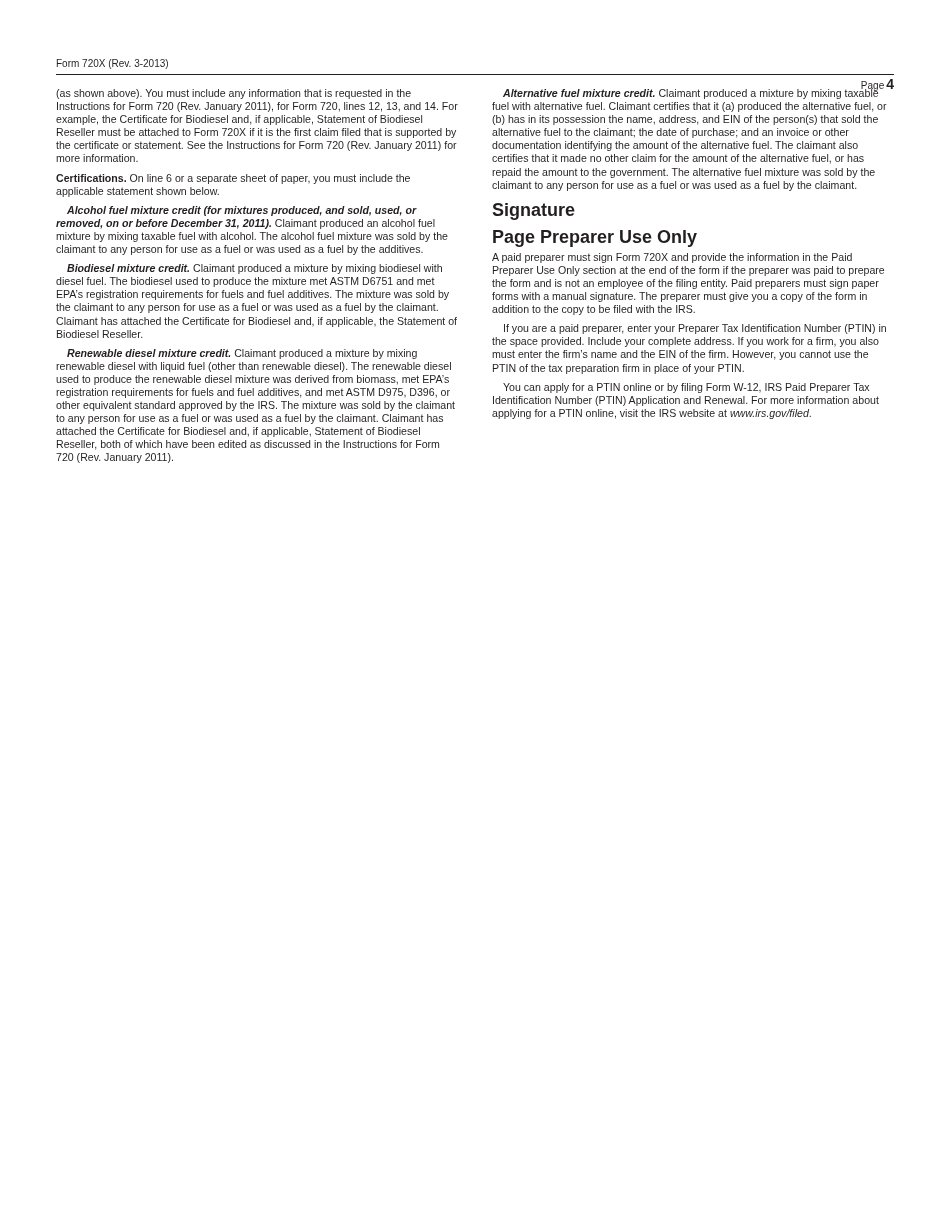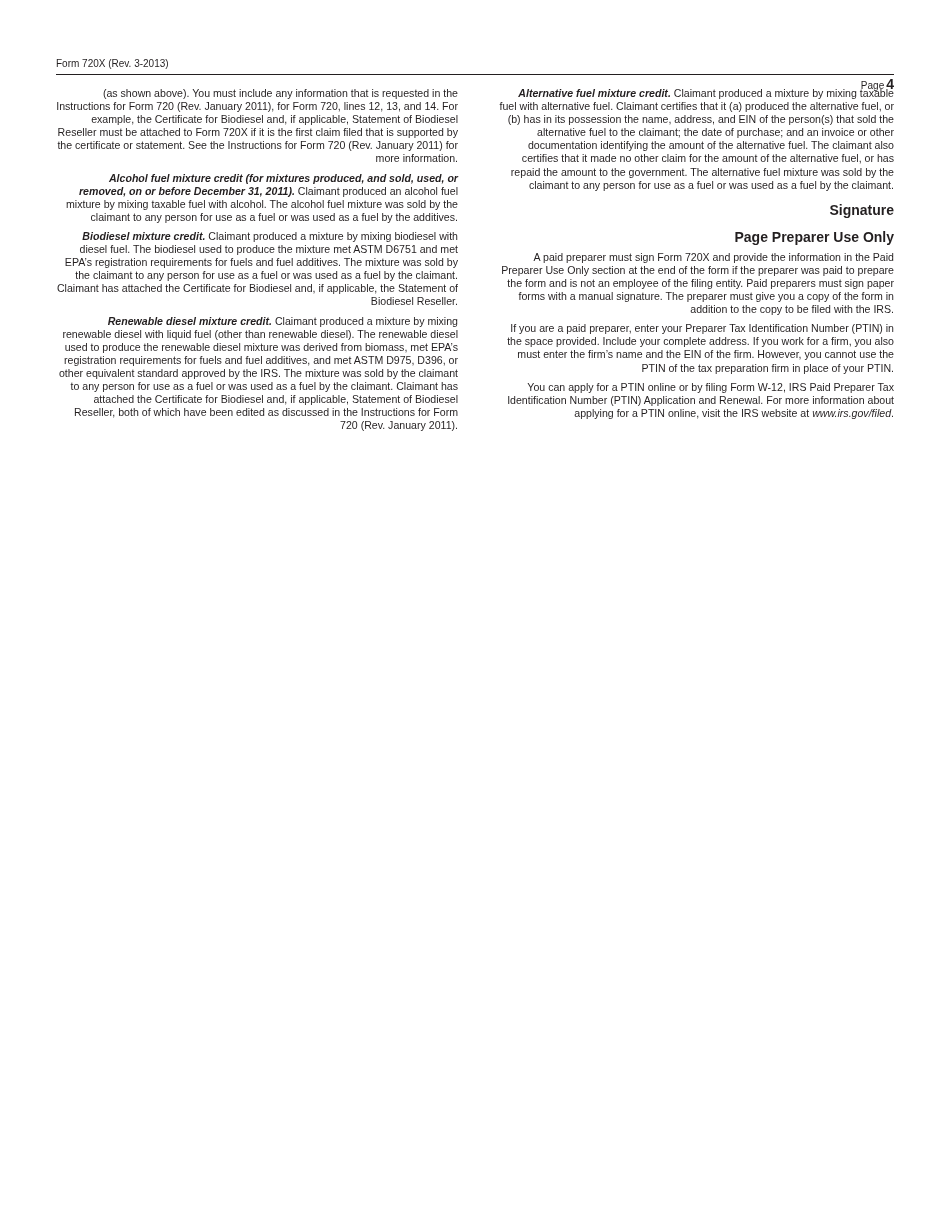--- a/index.html
+++ b/index.html
@@ -3,40 +3,41 @@
 <meta charset="utf-8">
 <style>
   html, body { margin: 0; padding: 0; background: #ffffff; }
   body { width: 950px; height: 1230px; position: relative; overflow: hidden;
          font-family: "Liberation Sans", sans-serif; color: #231f20; }
   .header { position: absolute; left: 56px; top: 56px; width: 838px; height: 18px;
             border-bottom: 1.5px solid #231f20; }
   .header .left { position: absolute; left: 0; top: 2px; font-size: 10px; }
   .header .right { position: absolute; right: 0; top: 0; font-size: 10px; margin-top: 20px; }
   .header .right b { font-size: 14px; font-weight: bold; margin-left: 2px; }
-  .col { position: absolute; top: 87px; width: 402px; font-size: 10.6px; line-height: 13.1px; text-align: right; }
+  .col { position: absolute; top: 87px; width: 402px; font-size: 10.6px; line-height: 13.1px; }
   .col.left { left: 56px; }
   .col.right { left: 492px; }
   p { margin: 0 0 6px 0; }
   p.indent { text-indent: 11px; }
   .bi { font-weight: bold; font-style: italic; }
   .b { font-weight: bold; }
-  h2 { font-size: 14px; font-weight: bold; margin: 10px 0 5px 0; line-height: 17px; }
+  h2 { font-size: 18px; font-weight: bold; margin: 10px 0 5px 0; line-height: 17px; }
   .url { font-style: italic; }
 </style>
 </head>
 <body>
 
 <div class="header">
   <span class="left">Form 720X (Rev. 3-2013)</span>
   <span class="right"><span>Page</span><b>4</b></span>
 </div>
 
 <div class="col left">
   <p>(as shown above). You must include any information that is requested in the Instructions for Form 720 (Rev. January 2011), for Form 720, lines 12, 13, and 14. For example, the Certificate for Biodiesel and, if applicable, Statement of Biodiesel Reseller must be attached to Form 720X if it is the first claim filed that is supported by the certificate or statement. See the Instructions for Form 720 (Rev. January 2011) for more information.</p>
+  <p><span class="b">Certifications.</span><span> On line 6 or a separate sheet of paper, you must include the applicable statement shown below.</span></p>
   <p class="indent"><span class="bi">Alcohol fuel mixture credit (for mixtures produced, and sold, used, or removed, on or before December 31, 2011).</span><span> Claimant produced an alcohol fuel mixture by mixing taxable fuel with alcohol. The alcohol fuel mixture was sold by the claimant to any person for use as a fuel or was used as a fuel by the  additives.</span></p>
   <p class="indent"><span class="bi">Biodiesel mixture credit.</span><span> Claimant produced a mixture by mixing biodiesel with diesel fuel. The biodiesel used to produce the mixture met ASTM D6751 and met EPA’s registration requirements for fuels and fuel additives. The mixture was sold by the claimant to any person for use as a fuel or was used as a fuel by the claimant. Claimant has attached the Certificate for Biodiesel and, if applicable, the Statement of Biodiesel Reseller.</span></p>
   <p class="indent"><span class="bi">Renewable diesel mixture credit.</span><span> Claimant produced a mixture by mixing renewable diesel with liquid fuel (other than renewable diesel). The renewable diesel used to produce the renewable diesel mixture was derived from biomass, met EPA’s registration requirements for fuels and fuel additives, and met ASTM D975, D396, or other equivalent standard approved by the IRS. The mixture was sold by the claimant to any person for use as a fuel or was used as a fuel by the claimant. Claimant has attached the Certificate for Biodiesel and, if applicable, Statement of Biodiesel Reseller, both of which have been edited as discussed in the Instructions for Form 720 (Rev. January 2011).</span></p>
 </div>
 
 <div class="col right">
   <p class="indent"><span class="bi">Alternative fuel mixture credit.</span><span> Claimant produced a mixture by mixing taxable fuel with alternative fuel. Claimant certifies that it (a) produced the alternative fuel, or (b) has in its possession the name, address, and EIN of the person(s) that sold the alternative fuel to the claimant; the date of purchase; and an invoice or other documentation identifying the amount of the alternative fuel. The claimant also certifies that it made no other claim for the amount of the alternative fuel, or has repaid the amount to the government. The alternative fuel mixture was sold by the claimant to any person for use as a fuel or was used as a fuel by the claimant.</span></p>
   <h2>Signature</h2>
   <h2>Page Preparer Use Only</h2>
   <p>A paid preparer must sign Form 720X and provide the information in the Paid Preparer Use Only section at the end of the form if the preparer was paid to prepare the form and is not an employee of the filing entity. Paid preparers must sign paper forms with a manual signature. The preparer must give you a copy of the form in addition to the copy to be filed with the IRS.</p>

